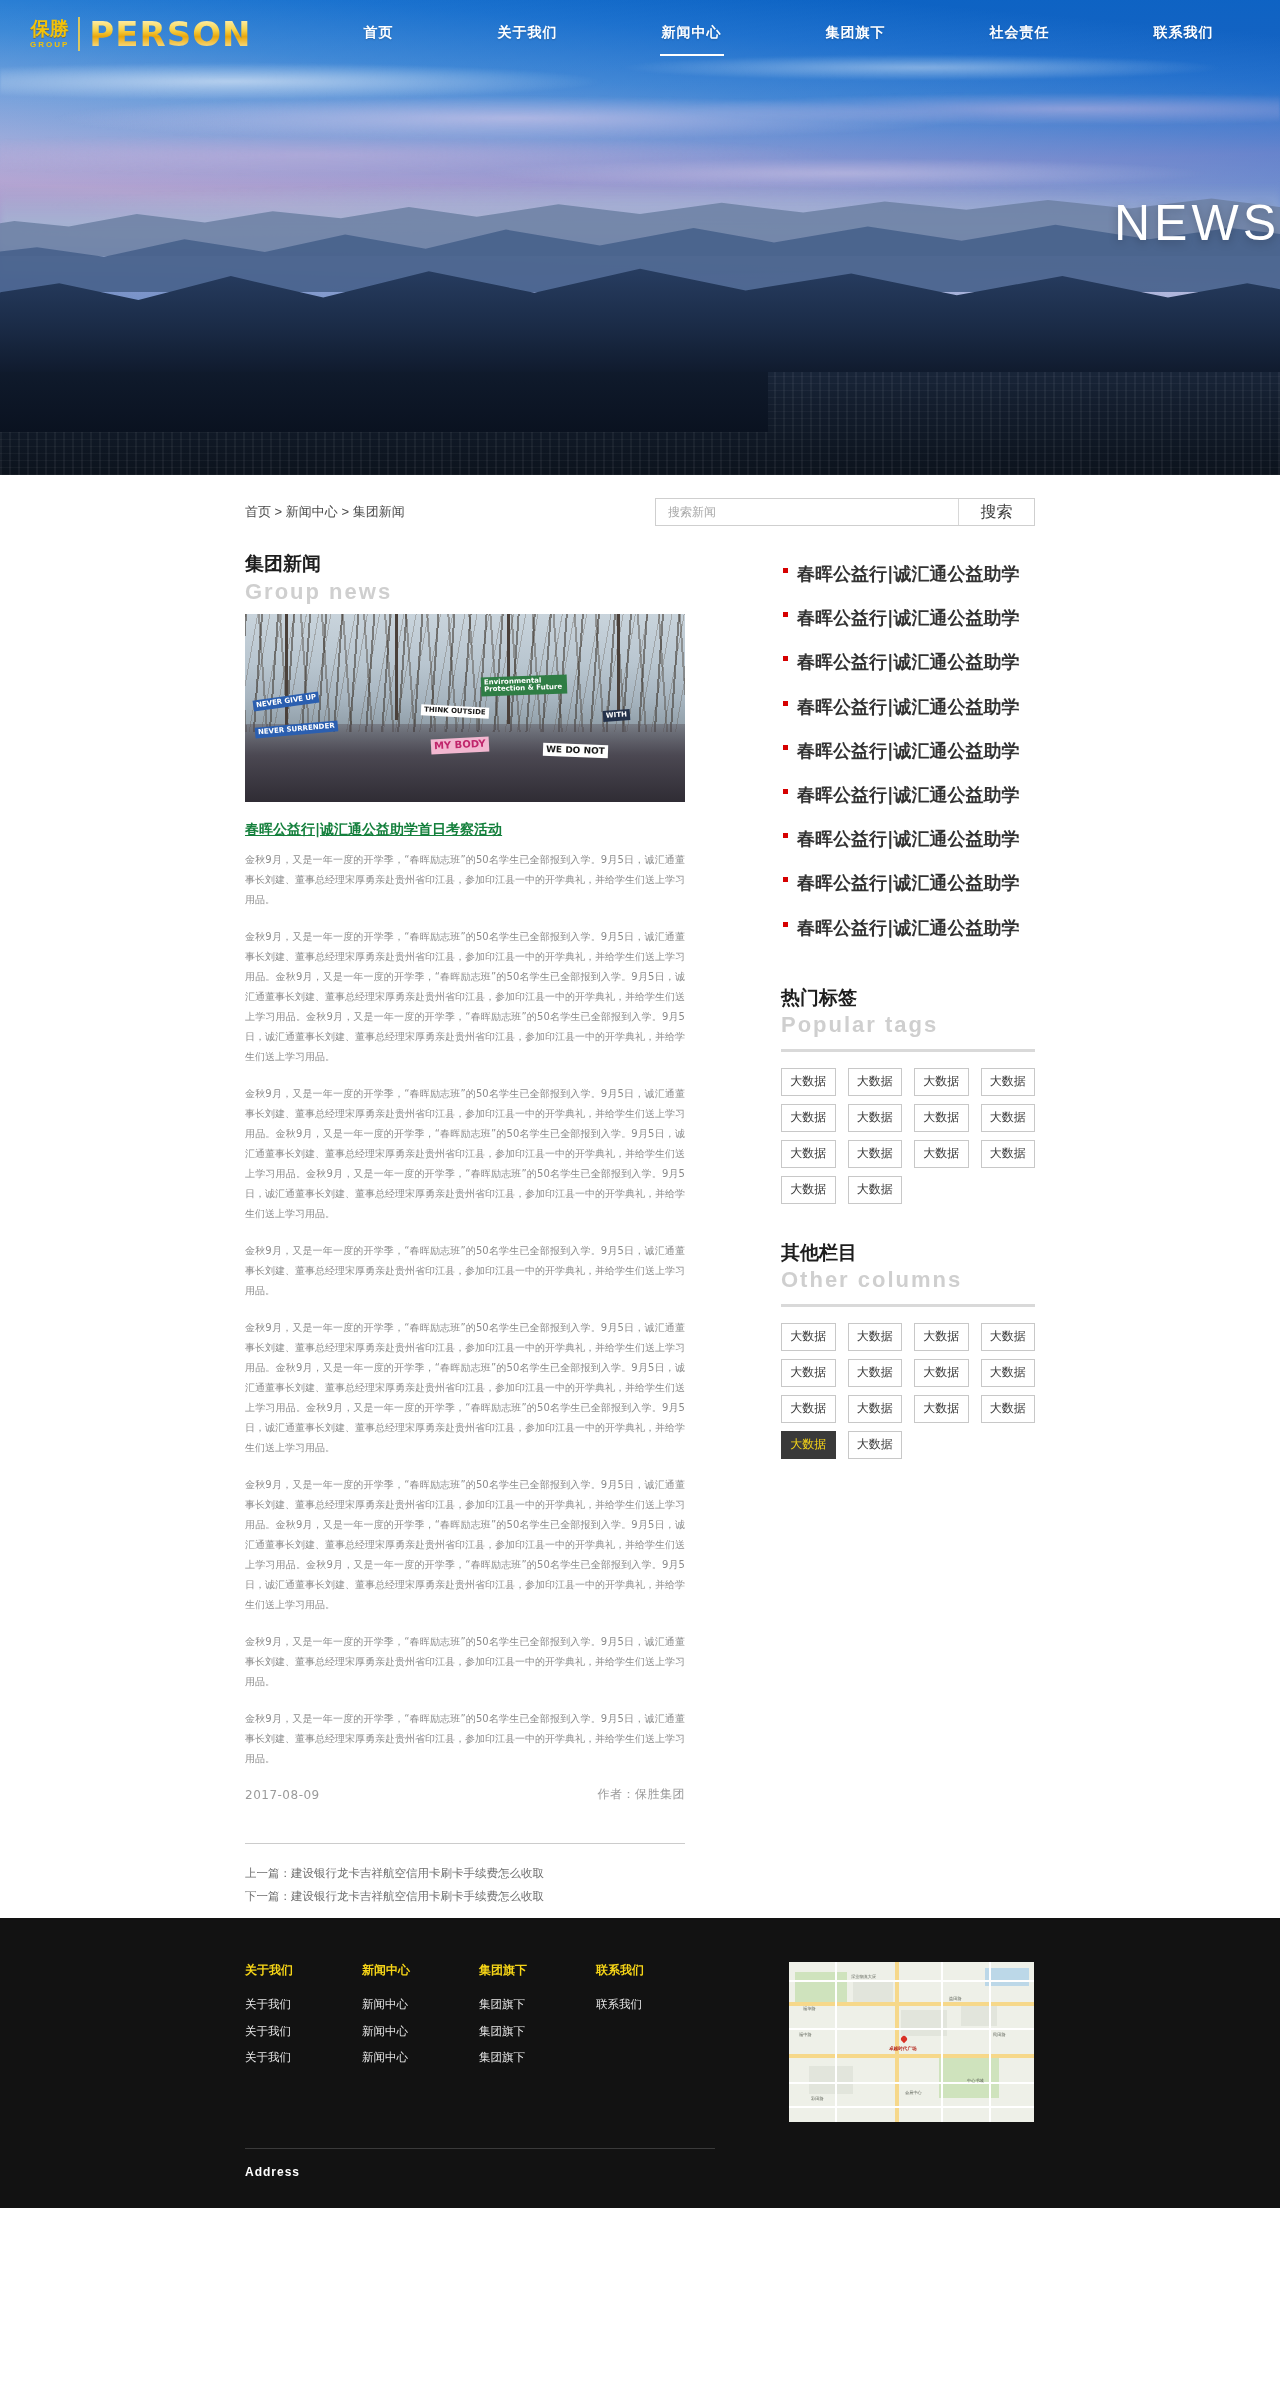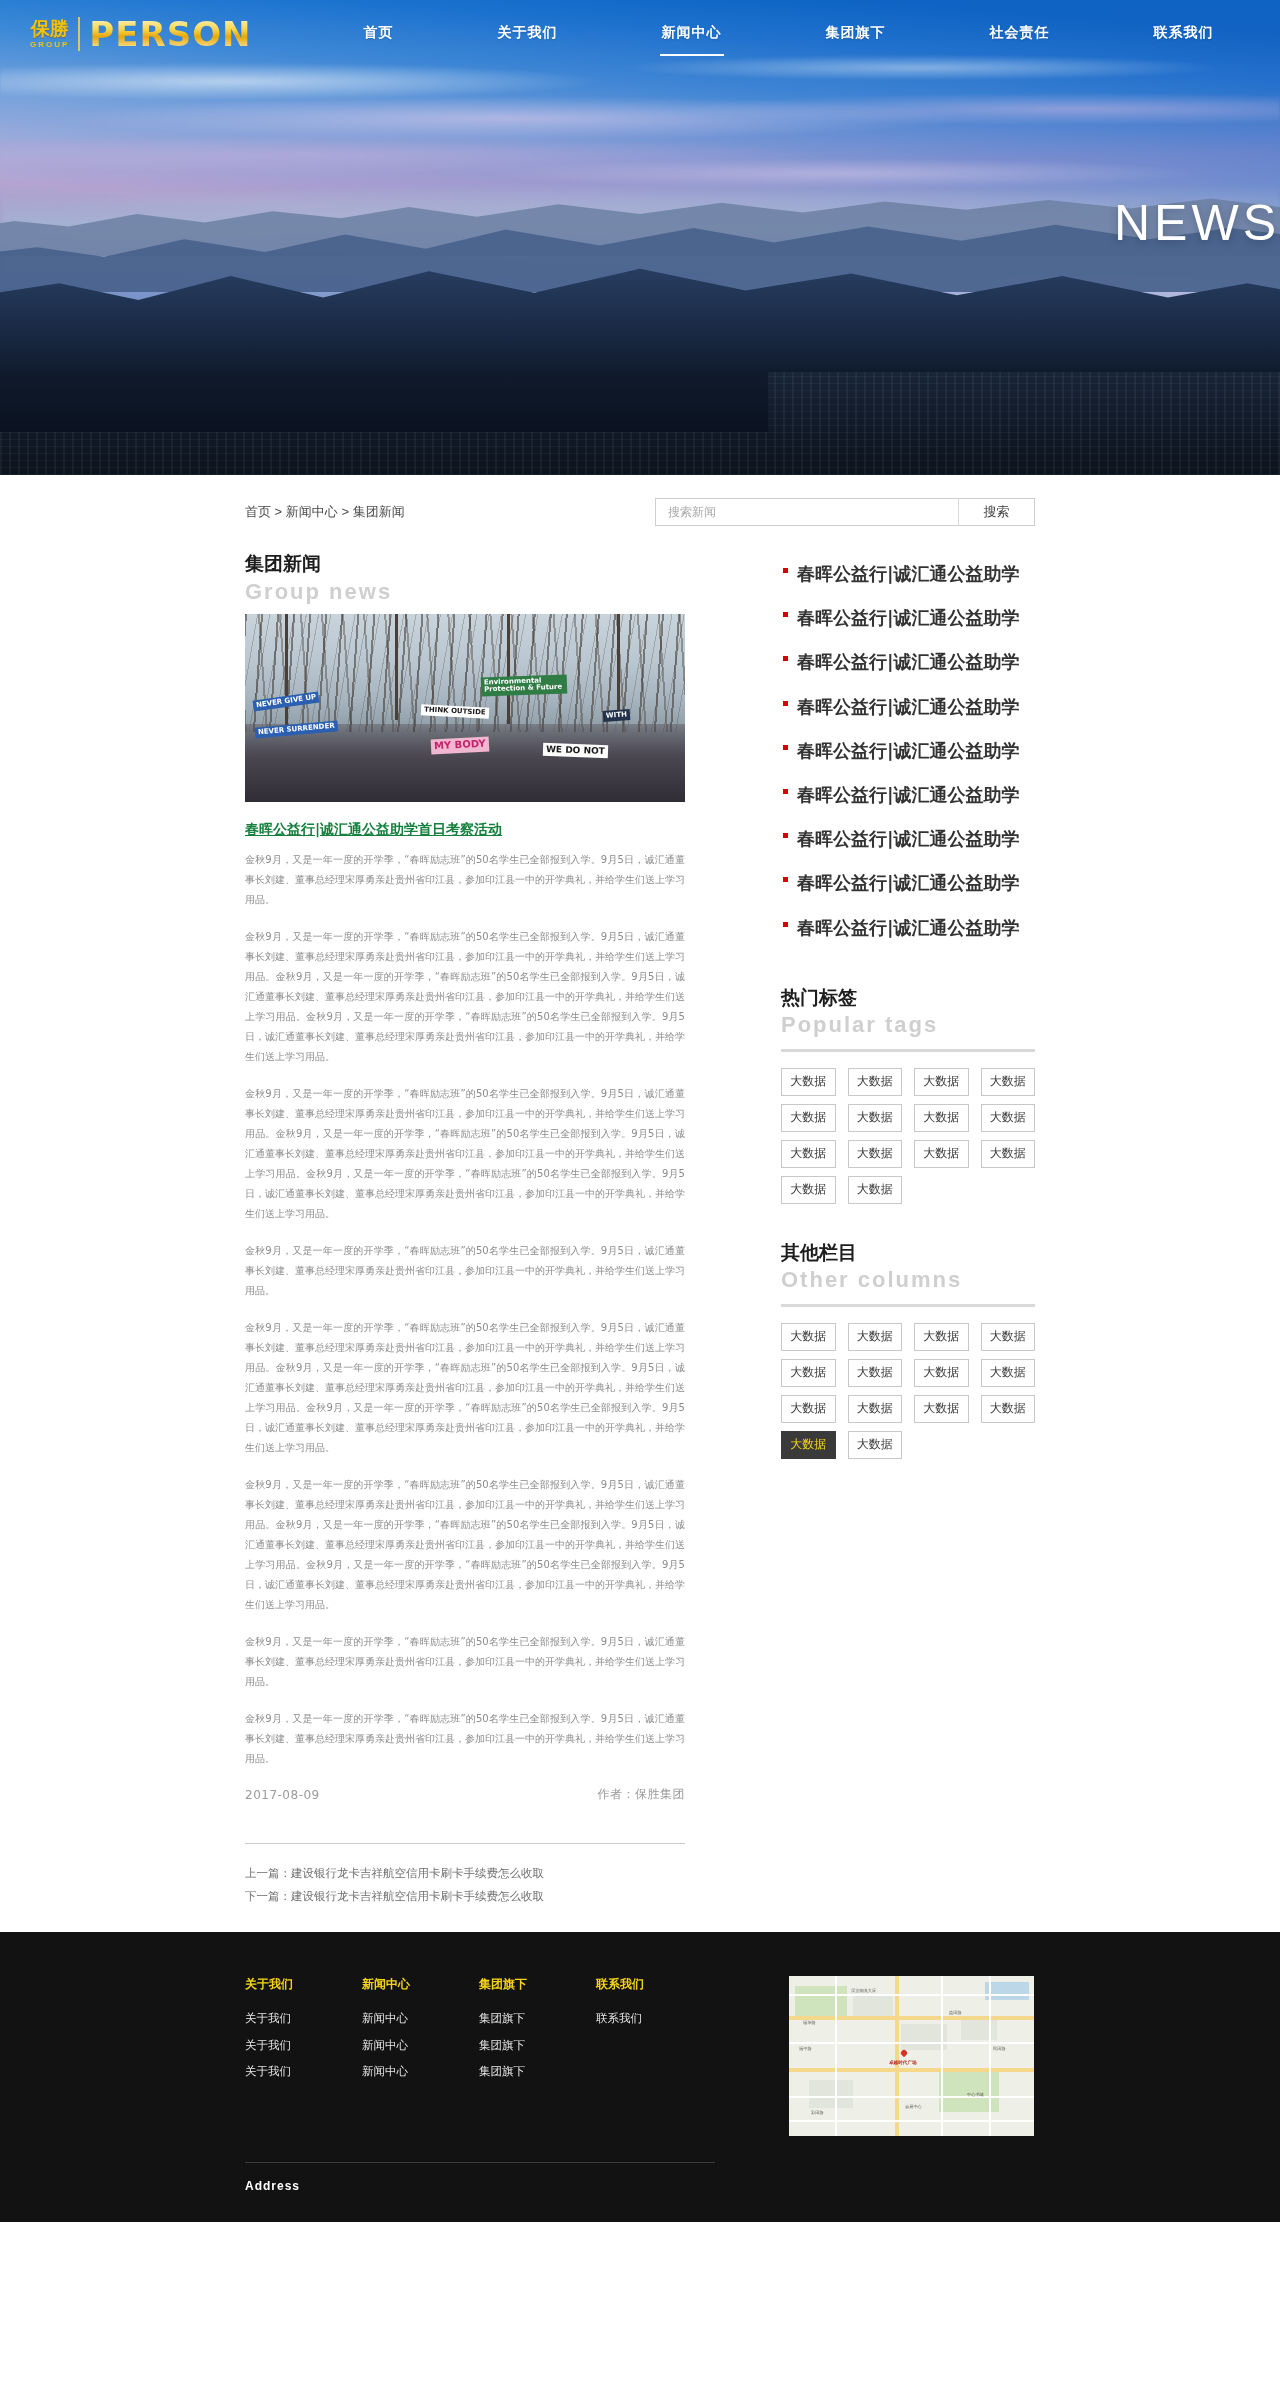--- a/index.html
+++ b/index.html
@@ -146,21 +146,21 @@
   }
   .nav-item.active::after {
     content: ""; position: absolute; left: -2px; right: -2px; bottom: -2px;
     height: 2px; background: #ffffff;
   }
 
   
   .content {
     width: 1280px;
     padding-top: 14px;
-    padding-bottom: 24px;
+    padding-bottom: 10px;
     background: #fff;
   }
   .wrap { width: 790px; margin: 0 auto; }
 
   .crumbrow {
     display: flex; align-items: center; justify-content: space-between;
     height: 46px;
   }
   .crumb { font-size: 13px; color: #4b4b4b; letter-spacing: 0px; }
   .searchbox {
@@ -174,21 +174,21 @@
     padding: 0 12px;
     font-size: 12px; color: #444;
     font-family: "Liberation Sans", sans-serif;
     background: transparent;
   }
   .searchbox input::placeholder { color: #a9a9a9; }
   .searchbtn {
     width: 76px;
     border: 0; border-left: 1px solid #d8d8d8;
     background: #fff;
-    font-size: 13px; color: #3d3d3d;
+    font-size: 16px; color: #3d3d3d;
     cursor: pointer;
     font-family: Liberation Sans, sans-serif;
   }
 
   .cols { display: flex; margin-top: 14px; }
   .left { width: 440px; }
   .right { width: 254px; margin-left: 96px; }
 
   .sechead { margin-bottom: 6px; }
   .sechead .cn {

